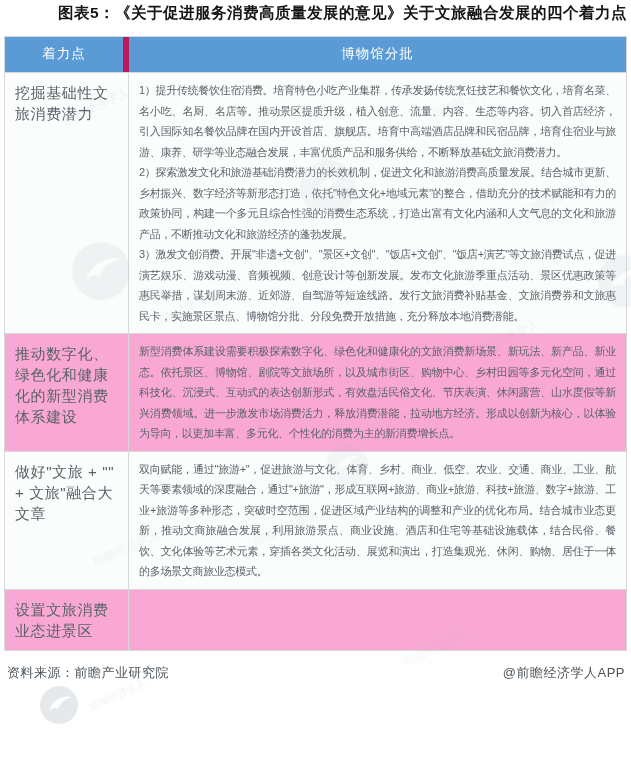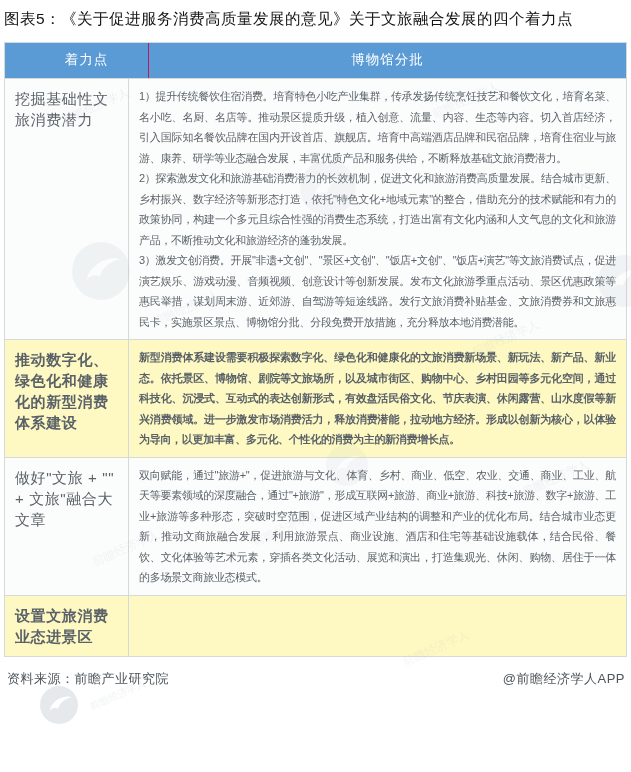--- a/index.html
+++ b/index.html
@@ -6,47 +6,47 @@
   .page{
     position:relative;
     width:631px;height:772px;
     overflow:hidden;
     background:#ffffff;
     font-family:"Liberation Sans","DejaVu Sans",sans-serif;
   }
   
   .fig-title{
     margin:0;
-    padding:9px 4px 0 4px;
-    text-align:left;
+    padding:3px 4px 0 4px;
+    text-align:right;
     font-size:15.5px;
-    font-weight:normal;
+    font-weight:bold;
     color:#141414;
     letter-spacing:0.5px;
   }
   
   .tbl{
     position:relative;
     margin:12px 4px 0 4px;
     border:1px solid #d6d9da;
     z-index:1;
   }
   .thead{display:flex;background:#5b9bd5;}
   .th{
     color:#ffffff;
     font-size:13.5px;
     text-align:center;
     padding:8px 4px 9px 4px;
     letter-spacing:1px;
   }
   .col1{flex:0 0 124px;width:124px;box-sizing:border-box;}
   .col2{flex:1 1 auto;box-sizing:border-box;}
-  .th.col1{border-right:1px solid #be185d;margin-left:20px;}
+  .th.col1{border-right:6px solid #be185d;}
   .tr{display:flex;border-top:1px solid #d6d9da;background:#fbfcfc;}
-  .tr.alt{background:#fef9c3;font-weight:bold;}
+  .tr.alt{background:#f9a8d4;}
   .td{
     color:#5a6268;
   }
   .td.col1{
     font-size:15px;
     line-height:21px;
     padding:9px 12px 9px 10px;
     border-right:1px solid #d6d9da;
     letter-spacing:0.6px;
   }

